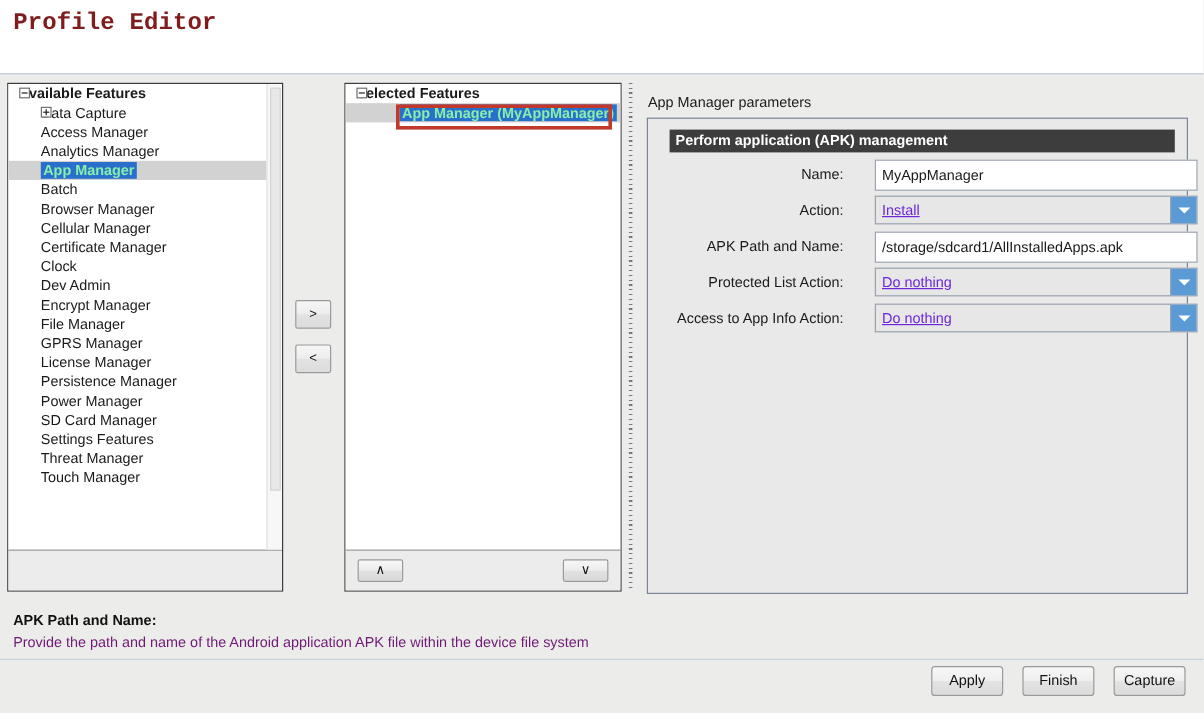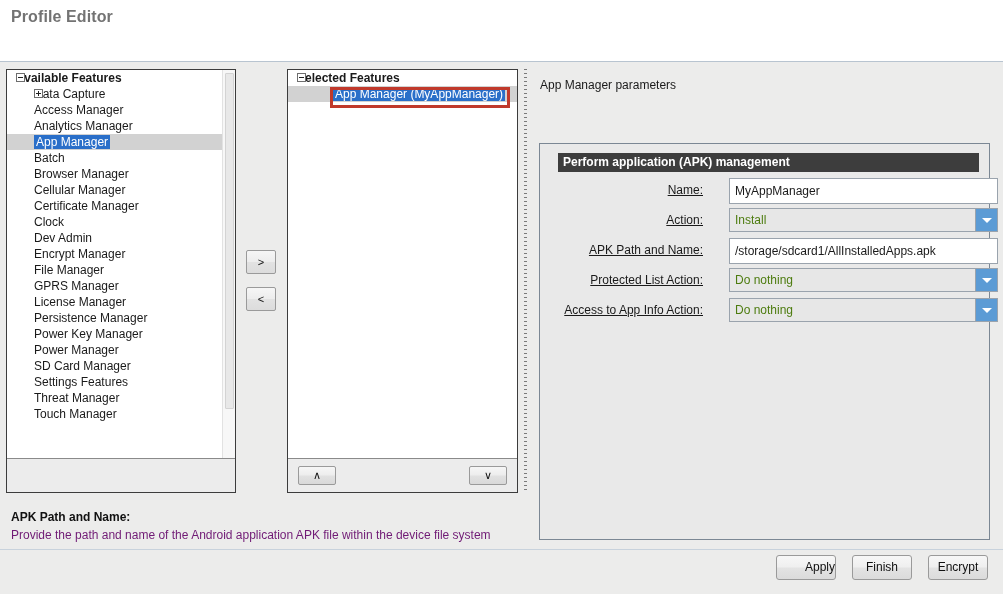--- a/index.html
+++ b/index.html
@@ -23,24 +23,25 @@
     left: 0; top: 0;
     width: 1003px;
     height: 62px;
     background: #ffffff;
     border-bottom: 1px solid #b8c4d0;
     box-sizing: border-box;
   }
   #page-title {
     position: absolute;
     left: 11px; top: 8px;
-    font-size: 16px;
+    font-size: 20px;
     font-weight: bold;
-    color: #737373;
+    color: #7f1d1d;
     letter-spacing: 0.1px;
+    font-family: Liberation Mono, monospace;
   }
   #page-subtitle {
     position: absolute;
     left: 11px; top: 41px;
     font-size: 12px;
     color: #1a1a1a;
   }
 
   
   #available-panel {
@@ -92,22 +93,23 @@
     font-size: 12px;
     white-space: nowrap;
     position: relative;
   }
   .tree-row.root { font-weight: bold; padding-left: 9px; }
   .tree-row.child { padding-left: 27px; }
   .tree-row.leaf  { padding-left: 45px; }
   .tree-row.sel-row { background: #d2d2d2; }
   .tree-row .lbl-sel {
     background: #2a6fc9;
-    color: #ffffff;
+    color: #86efac;
     padding: 0 2px;
+    font-weight: bold;
   }
   .expander {
     position: absolute;
     width: 9px; height: 9px;
     top: 3px;
     border: 1px solid #6e6e6e;
     background: #ffffff;
     box-sizing: border-box;
   }
   .expander::before {
@@ -233,21 +235,20 @@
     color: #1a1a1a;
   }
   #params-group {
     position: absolute;
     left: 539px; top: 98px;
     width: 451px;
     height: 397px;
     border: 1px solid #7b8794;
     background: #e9e9e9;
     box-sizing: border-box;
-    margin-top: 45px;
   }
   #params-header {
     position: absolute;
     left: 18px; top: 9px;
     width: 421px;
     height: 19px;
     background: #3d3d3d;
     color: #ffffff;
     font-weight: bold;
     font-size: 12px;
@@ -265,21 +266,20 @@
     position: absolute;
     left: 0; top: 0;
     width: 153px;
     height: 24px;
     line-height: 24px;
     text-align: right;
     font-size: 12px;
     color: #1a1a1a;
     padding-right: 8px;
     box-sizing: border-box;
-    text-decoration: underline;
   }
   .field-input {
     position: absolute;
     left: 171px; top: 0;
     width: 269px;
     height: 24px;
     background: #ffffff;
     border: 1px solid #9aa3ad;
     box-sizing: border-box;
     font-family: "Liberation Sans", sans-serif;
@@ -299,22 +299,23 @@
     box-sizing: border-box;
   }
   .combo-text {
     position: absolute;
     left: 0; top: 0;
     right: 22px;
     height: 22px;
     line-height: 22px;
     font-size: 12px;
     padding-left: 5px;
-    color: #4d7c0f;
-    box-sizing: border-box;
+    color: #6d28d9;
+    box-sizing: border-box;
+    text-decoration: underline;
   }
   .combo-arrow {
     position: absolute;
     right: 0; top: 0;
     width: 22px; height: 22px;
     background: #5b9bd5;
     border-left: 1px solid #9aa3ad;
     box-sizing: border-box;
     cursor: pointer;
   }
@@ -366,21 +367,21 @@
     border-radius: 3px;
     font-family: "Liberation Sans", sans-serif;
     font-size: 12px;
     color: #111;
     text-align: center;
     line-height: 23px;
     box-sizing: border-box;
     cursor: pointer;
     padding: 0;
   }
-  #btn-apply  { left: 776px; text-align: right; }
+  #btn-apply  { left: 776px; }
   #btn-finish { left: 852px; }
   #btn-cancel { left: 928px; }
 </style>
 </head>
 <body>
 
 <div id="header">
   <div id="page-title">Profile Editor</div>
 </div>
 
@@ -396,21 +397,20 @@
         <div class="tree-row child"><span class="">Browser Manager</span></div>
         <div class="tree-row child"><span class="">Cellular Manager</span></div>
         <div class="tree-row child"><span class="">Certificate Manager</span></div>
         <div class="tree-row child"><span class="">Clock</span></div>
         <div class="tree-row child"><span class="">Dev Admin</span></div>
         <div class="tree-row child"><span class="">Encrypt Manager</span></div>
         <div class="tree-row child"><span class="">File Manager</span></div>
         <div class="tree-row child"><span class="">GPRS Manager</span></div>
         <div class="tree-row child"><span class="">License Manager</span></div>
         <div class="tree-row child"><span class="">Persistence Manager</span></div>
-        <div class="tree-row child"><span class="">Power Key Manager</span></div>
         <div class="tree-row child"><span class="">Power Manager</span></div>
         <div class="tree-row child"><span class="">SD Card Manager</span></div>
         <div class="tree-row child"><span class="">Settings Features</span></div>
         <div class="tree-row child"><span class="">Threat Manager</span></div>
         <div class="tree-row child"><span class="">Touch Manager</span></div>
       </div>
     <div id="available-scroll-track">
       <div id="available-scroll-thumb"></div>
     </div>
   </div>
@@ -475,14 +475,14 @@
 </div>
 
 <div id="status-area">
   <div id="status-title">APK Path and Name:</div>
   <div id="status-desc">Provide the path and name of the Android application APK file within the device file system</div>
 </div>
 
 <div id="footer">
   <button class="footer-btn" id="btn-apply">Apply</button>
   <button class="footer-btn" id="btn-finish">Finish</button>
-  <button class="footer-btn" id="btn-cancel">Encrypt</button>
+  <button class="footer-btn" id="btn-cancel">Capture</button>
 </div>
 
 </body></html>

